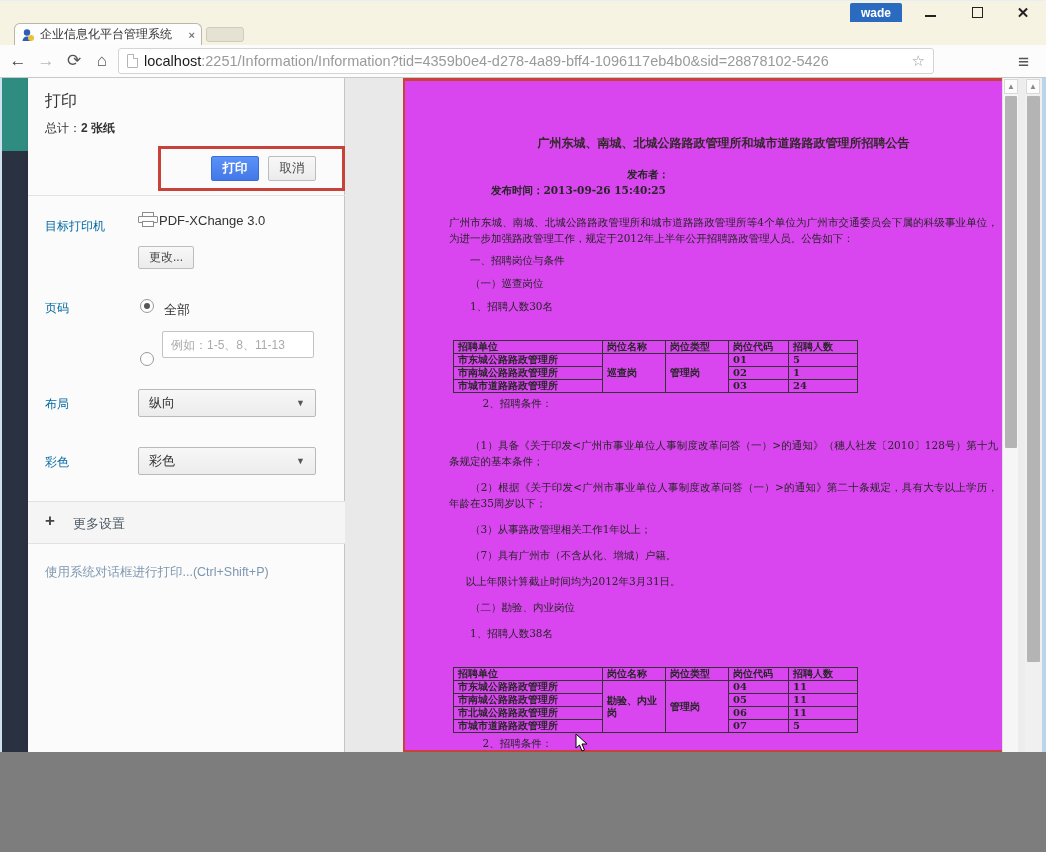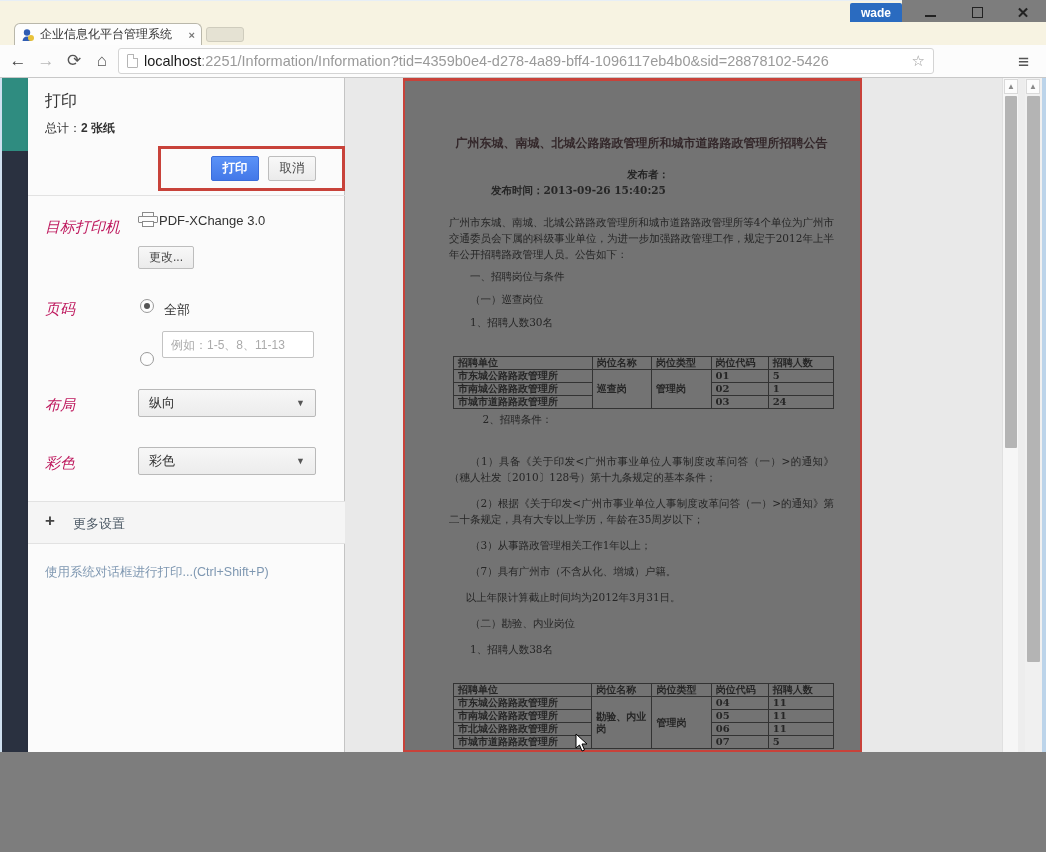--- a/index.html
+++ b/index.html
@@ -1,21 +1,21 @@
 <!DOCTYPE html>
 <html><head>
 <meta charset="utf-8">
 <style>
   * { margin:0; padding:0; box-sizing:border-box; }
   html,body { width:1046px; height:852px; overflow:hidden; }
   body { font-family:"Liberation Sans", sans-serif; background:#7d7d7d; position:relative; }
   .abs { position:absolute; }
 
   
-  .titlebar { left:0; top:0; width:902px; height:22px; background:#f7f3e2; border-top:1px solid #e7eef6; }
+  .titlebar { left:0; top:0; width:1046px; height:22px; background:#f7f3e2; border-top:1px solid #e7eef6; }
   .user-badge { left:850px; top:2px; width:52px; height:20px; background:#2a6bc0; color:#fff;
     font-size:12px; font-weight:bold; text-align:center; line-height:20px; border-radius:2px 2px 0 0; }
   .win-btn { top:4px; width:30px; height:16px; color:#222; text-align:center; font-size:13px; line-height:15px; cursor:default; }
   .btn-min { left:915px; } .btn-min i { display:inline-block; width:11px; border-bottom:2px solid #222; height:10px; }
   .btn-max { left:962px; } .btn-max i { display:inline-block; width:11px; height:11px; border:1.5px solid #222; margin-top:2px; }
   .btn-close { left:1008px; font-size:15px; font-weight:bold; }
 
   .tabbar { left:0; top:22px; width:1046px; height:23px; background:#f7f3e2; }
   .tab { left:14px; top:1px; width:188px; height:22px; background:#fdfdfd; border:1px solid #b9b7aa; border-bottom:none;
     border-radius:6px 6px 0 0; display:flex; align-items:center; padding:0 6px; gap:5px; }
@@ -47,41 +47,41 @@
   .dlg-total { left:17px; top:42px; font-size:12px; color:#333; }
   .dlg-total b { font-weight:bold; }
   .red-box { border:3px solid #c8423a; }
   .red-box-buttons { left:130px; top:68px; width:187px; height:45px; }
   .btn { border-radius:2px; font-size:12.5px; text-align:center; cursor:pointer; }
   .btn-print { left:183px; top:78px; width:48px; height:25px; background:linear-gradient(#5a92f7,#4378e8);
     border:1px solid #3a6ddb; color:#fff; font-weight:bold; line-height:23px; }
   .btn-gray { background:linear-gradient(#f8f8f8,#ebebeb); border:1px solid #bdbdbd; color:#444; }
   .btn-cancel { left:240px; top:78px; width:48px; height:25px; line-height:23px; }
   .divider { left:0; width:317px; height:1px; background:#e2e2e2; }
-  .lbl { font-size:15px; color:#be185d;font-style:italic; }
+  .lbl { font-size:12px; color:#0369a1; }
   .dest-row { left:110px; top:134px; display:flex; align-items:center; gap:1px; }
   .dest-val { font-size:13px; color:#333; }
   .btn-change { left:110px; top:168px; width:56px; height:23px; line-height:21px; font-size:12px; }
   .radio { width:14px; height:14px; border:1px solid #9a9a9a; border-radius:50%; background:#fdfdfd; position:relative; }
   .radio.sel:before { content:""; position:absolute; left:3px; top:3px; width:6px; height:6px; border-radius:50%; background:#555; }
   .opt-lbl { font-size:13px; color:#333; }
   .pages-input { left:134px; top:253px; width:152px; height:27px; border:1px solid #c3c3c3; border-radius:2px;
     font-size:12px; padding:0 8px; color:#333; background:#fff; font-family:"Liberation Sans",sans-serif; }
   .pages-input::placeholder { color:#aaa; }
   .select { background:linear-gradient(#f7f7f7,#ececec); border:1px solid #b9b9b9; border-radius:2px; height:28px;
     width:178px; display:flex; align-items:center; padding:0 10px; font-size:13px; color:#333; justify-content:space-between; }
   .caret { font-size:9px; color:#555; }
   .more-row { left:0; top:423px; width:317px; height:43px; background:#f5f5f5; border-bottom:1px solid #e2e2e2; }
   .plus { left:17px; top:9px; font-size:17px; color:#444; font-weight:bold; }
   .more-lbl { left:45px; top:13px; font-size:13px; color:#4d5a66; }
   .sys-link { left:17px; top:486px; font-size:12.5px; color:#7e97b1; cursor:pointer; }
 
   
   .preview { left:345px; top:0; width:657px; height:674px; background:#e9e9e9; }
-  .page { left:58px; top:0; width:459px; height:674px; background:#737373; border:2px solid #c8423a; border-top-width:3px; overflow:hidden; }
+  .page { left:58px; top:0; width:623px; height:674px; background:#d946ef; border:2px solid #c8423a; border-top-width:3px; overflow:hidden; }
   .doc { font-family:"DejaVu Serif","Liberation Serif",serif; color:#262626; padding:0 26px 0 44px; font-size:10.5px; line-height:16px; }
   .doc-title { text-align:center; font-weight:bold; font-size:12px; margin-top:54px; color:#33272a; }
   .doc-meta { margin-top:15px; font-weight:bold; display:flex;flex-direction:column; }
   .doc-meta .m1 { margin-left:178px; }
   .doc-meta .m2 { margin-left:42px; }
   .p { text-align:justify; }
   .ind { text-indent:2em; }
   .ind16 { text-indent:1.6em; }
   .mt6 { margin-top:6px; } .mt7 { margin-top:7px; } .mt10 { margin-top:10px; }
   .mt16 { margin-top:16px; } .mt26 { margin-top:26px; }

